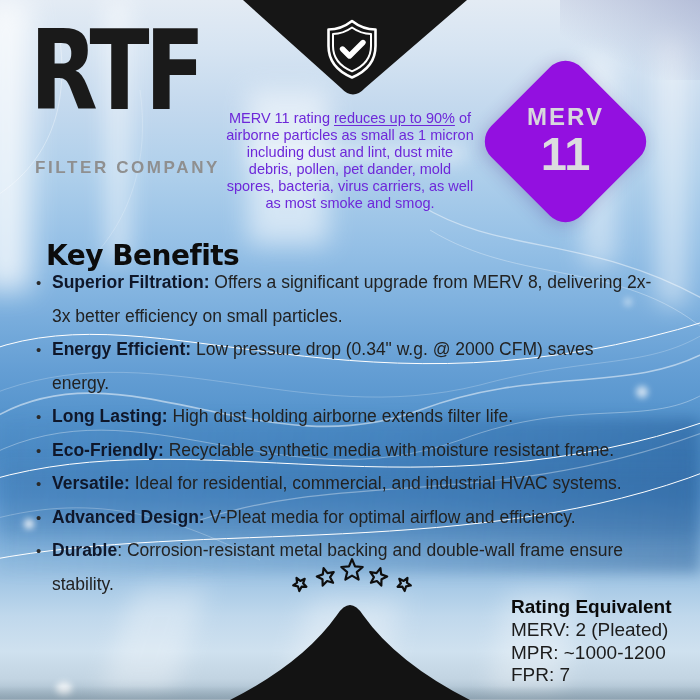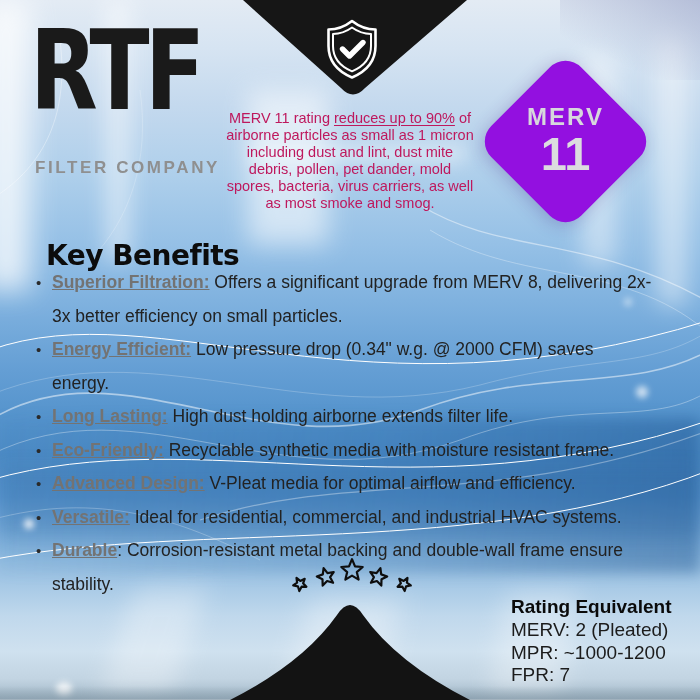--- a/index.html
+++ b/index.html
@@ -43,40 +43,40 @@
     font-family:"DejaVu Sans",sans-serif;font-weight:bold;font-size:110px;line-height:1;
     letter-spacing:-0.05em;transform:scaleX(0.8);transform-origin:left top;}
   .logo-sub{position:absolute;left:35px;top:127px;z-index:10;color:#8f8f8f;
     font-weight:bold;font-size:17px;letter-spacing:2.6px;margin-top:31px;}
 
   
   .top-badge{position:absolute;left:238px;top:0;z-index:10;}
 
   
   .desc{position:absolute;left:226px;top:110px;width:248px;z-index:10;
-    text-align:center;font-size:14.5px;line-height:17px;color:#be185d;margin:0;}
+    text-align:center;font-size:14.5px;line-height:17px;color:#6d28d9;margin:0;}
   .desc .ul{text-decoration:underline;text-underline-offset:2px;}
 
   
   .diamond{position:absolute;left:502px;top:78px;width:127px;height:127px;z-index:9;
     border-radius:22px;transform:rotate(45deg);background:#9310E0;
     box-shadow:0 4px 16px rgba(70,40,130,.25);}
   .diamond-content{position:absolute;inset:0;transform:rotate(-45deg);
     display:flex;flex-direction:column;align-items:center;justify-content:center;}
   .diamond-merv{font-weight:bold;font-size:24px;letter-spacing:2px;color:#d7d7dc;line-height:1;}
   .diamond-num{font-weight:bold;font-size:47px;color:#dcdcdf;line-height:1.05;}
 
   
   .kb-title{position:absolute;left:34px;top:227px;z-index:10;margin:12px;
     font-family:"DejaVu Sans",sans-serif;font-size:28px;font-weight:bold;color:#0c0c0c;letter-spacing:-0.5px;}
   .kb-list{position:absolute;left:35px;top:266px;width:618px;z-index:10;
     margin:0;padding:0;list-style:none;font-size:17.5px;line-height:33.5px;color:#222;}
   .kb-list li{position:relative;padding-left:17px;margin:0;}
   .kb-list li::before{content:"\2022";position:absolute;left:1px;top:0;font-size:15px;color:#2a2a2a;}
-  .kb-list .b{font-weight:bold;color:#737373;text-decoration:underline;}
+  .kb-list .b{font-weight:bold;color:#0f172a;}
 
   
   .stars-svg{position:absolute;left:283px;top:552px;z-index:11;}
   .stars-svg .star{fill:none;stroke:#0e0e0e;stroke-width:2.2;stroke-linejoin:round;}
   .bottom-triangle{position:absolute;left:215px;top:585px;z-index:10;}
   .rating{position:absolute;left:511px;top:595px;z-index:11;color:#161616;}
   .rating-title{font-weight:bold;font-size:19px;line-height:24px;color:#0a0a0a;}
   .rating-line{font-size:19px;line-height:22.5px;color:#1c1c1c;}
 </style>
 </head>
@@ -136,22 +136,22 @@
       <div class="diamond-num">11</div>
     </div>
   </div>
 
   <h2 class="kb-title">Key Benefits</h2>
   <ul class="kb-list">
     <li><span class="b">Superior Filtration:</span><span> Offers a significant upgrade from MERV 8, delivering 2x-3x better efficiency on small particles.</span></li>
     <li><span class="b">Energy Efficient:</span><span> Low pressure drop (0.34" w.g. @ 2000 CFM) saves energy.</span></li>
     <li><span class="b">Long Lasting:</span><span> High dust holding airborne extends filter life.</span></li>
     <li><span class="b">Eco-Friendly:</span><span> Recyclable synthetic media with moisture resistant frame.</span></li>
+    <li><span class="b">Versatile:</span><span> Ideal for residential, commercial, and industrial HVAC systems.</span></li>
     <li><span class="b">Advanced Design:</span><span> V-Pleat media for optimal airflow and efficiency.</span></li>
-    <li><span class="b">Versatile:</span><span> Ideal for residential, commercial, and industrial HVAC systems.</span></li>
     <li><span class="b">Durable</span><span>: Corrosion-resistant metal backing and double-wall frame ensure stability.</span></li>
   </ul>
 
   <svg class="stars-svg" width="140" height="48" viewBox="0 0 140 48">
       <polygon points="13.5,25.9 17.3,28.9 21.7,26.8 20.1,31.3 23.4,34.8 18.6,34.7 16.3,39.0 14.9,34.3 10.2,33.5 14.1,30.7" class="star"></polygon>
       <polygon points="40.6,16.1 44.5,21.1 50.7,20.0 47.1,25.2 50.1,30.8 44.1,29.0 39.7,33.6 39.5,27.3 33.8,24.5 39.8,22.4" class="star"></polygon>
       <polygon points="69.0,7.2 72.0,14.4 79.7,15.0 73.8,20.1 75.6,27.6 69.0,23.6 62.4,27.6 64.2,20.1 58.3,15.0 66.0,14.4" class="star"></polygon>
       <polygon points="97.4,16.1 98.2,22.4 104.2,24.5 98.5,27.3 98.3,33.6 93.9,29.0 87.9,30.8 90.9,25.2 87.3,20.0 93.5,21.1" class="star"></polygon>
       <polygon points="124.5,25.9 123.9,30.7 127.8,33.5 123.1,34.3 121.7,39.0 119.4,34.7 114.6,34.8 117.9,31.3 116.3,26.8 120.7,28.9" class="star"></polygon>
     </svg>

